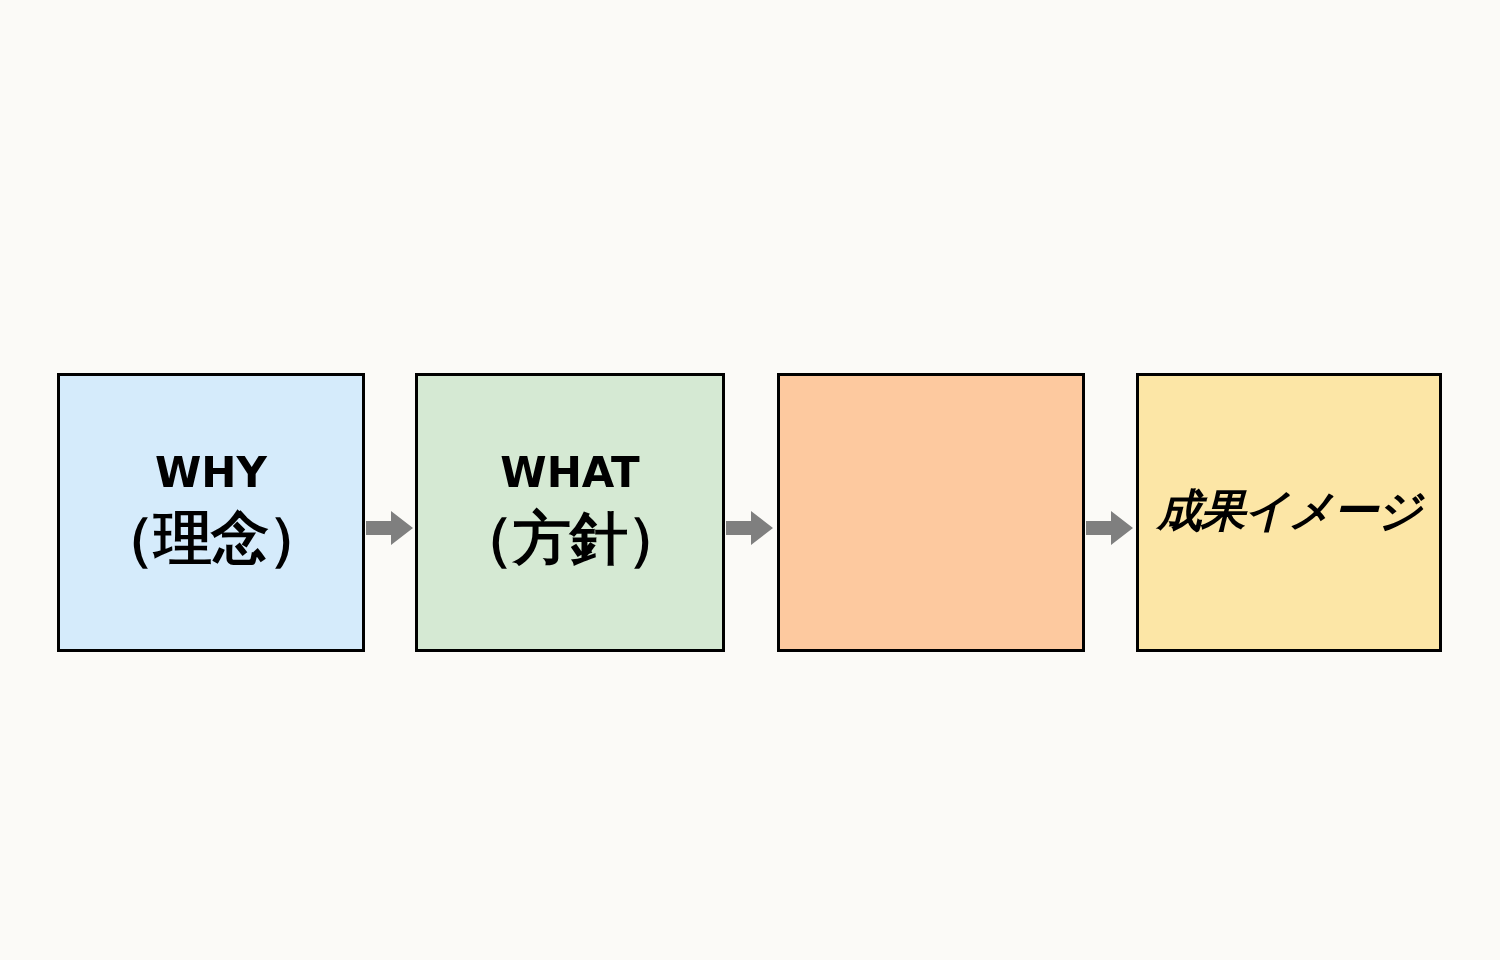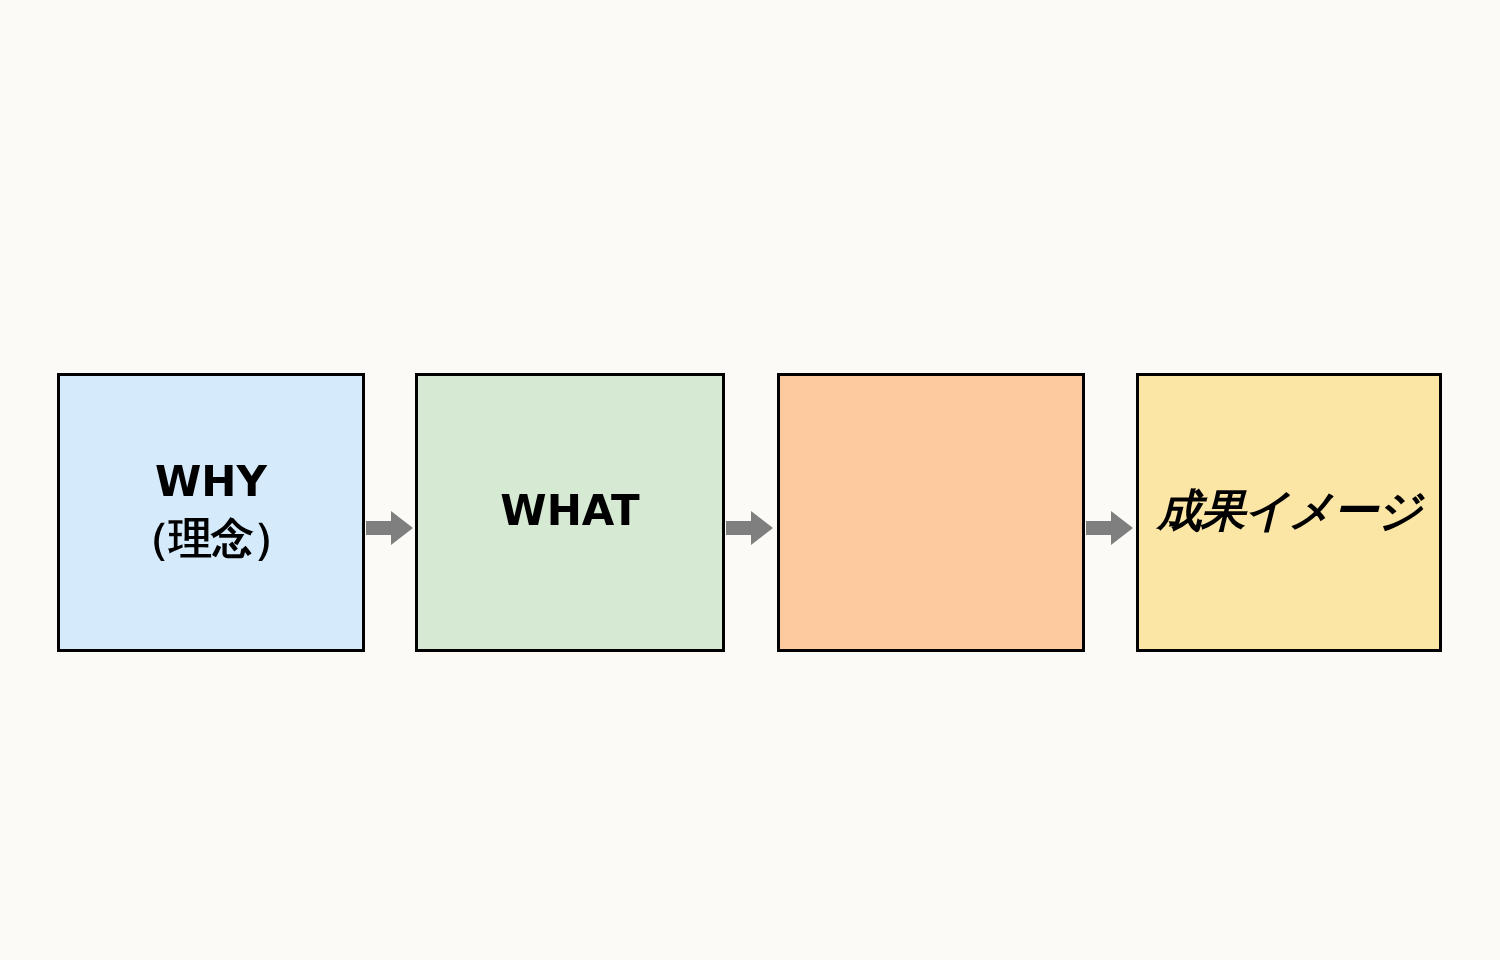--- a/index.html
+++ b/index.html
@@ -43,21 +43,21 @@
   .box-line {
     display: block;
     font-weight: bold;
     color: #000000;
     font-size: 42px;
     line-height: 1.32;
     letter-spacing: 0px;
   }
 
   .box-line.jp {
-    font-size: 43px;
+    font-size: 58px;
     letter-spacing: -1px;
   }
 
   .box-line.single {
     font-size: 45px;
     letter-spacing: -1.5px;
   }
 
   
   #box-why   { left: 57px;   width: 308px; background: #D5EBFB; }
@@ -92,20 +92,21 @@
 
   <div class="arrow" id="arrow-1">
     <svg width="47" height="34" viewBox="0 0 47 34" xmlns="http://www.w3.org/2000/svg">
       <polygon points="0,10 25,10 25,0 47,17 25,34 25,24 0,24" fill="#7F7F7F"></polygon>
     </svg>
   </div>
 
   <div class="flow-box" id="box-what" style="background: rgb(213, 233, 211); border-color: rgb(0, 0, 0);">
     <span class="box-lines">
       <span class="box-line">WHAT</span>
+      <span class="box-line jp">（方針）</span>
     </span>
   </div>
 
   <div class="arrow" id="arrow-2">
     <svg width="47" height="34" viewBox="0 0 47 34" xmlns="http://www.w3.org/2000/svg">
       <polygon points="0,10 25,10 25,0 47,17 25,34 25,24 0,24" fill="#7F7F7F"></polygon>
     </svg>
   </div>
 
   <div class="flow-box" id="box-how" style="background: rgb(253, 201, 159); border-color: rgb(0, 0, 0);">

